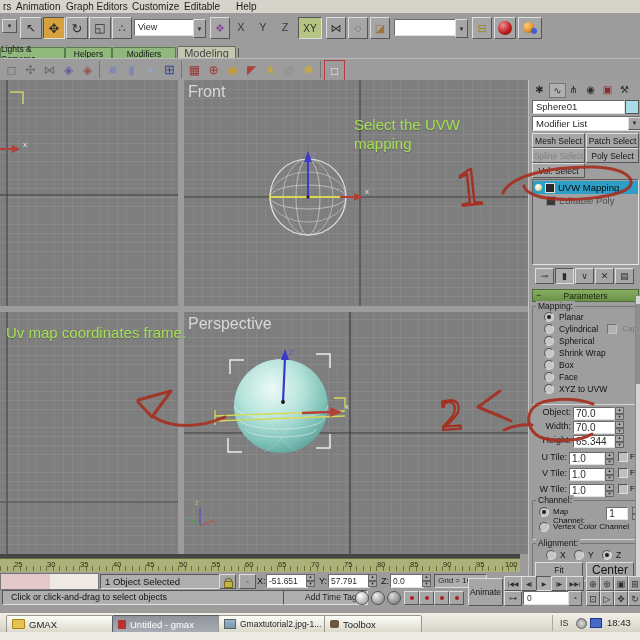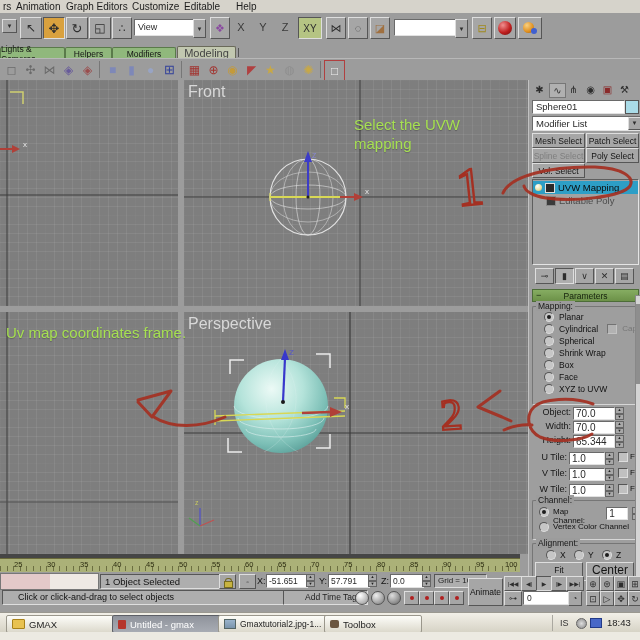--- a/index.html
+++ b/index.html
@@ -422,21 +422,21 @@
       <i>▼</i>
     </span>
   <span class="abs" style="left:381px;top:576px;font-size:9px">Z:</span>
   <div class="abs field" style="left:390px;top:574px;width:30px;height:12px;font-size:8.5px;line-height:12px;padding-left:2px">0.0</div>
   <span class="abs spin" style="left:422px;top:574px">
       <i>▲</i>
       <i>▼</i>
     </span>
   <div class="abs sunken" style="left:434px;top:574px;width:48px;height:12px;font-size:8px;line-height:12px;padding-left:3px;color:#222">Grid = 10.0</div>
 
-  <div class="abs sunken" style="left:2px;top:590px;width:278px;height:13px;font-size:9px;line-height:13px;padding-left:15px;color:#111"><span>Click or click-and-drag to select objects</span></div>
+  <div class="abs sunken" style="left:2px;top:590px;width:278px;height:13px;font-size:9px;line-height:13px;padding-left:8px;color:#111"><span>Click or click-and-drag to select objects</span></div>
   <div class="abs sunken" style="left:283px;top:590px;width:62px;height:13px;font-size:8.5px;line-height:13px;padding-left:21px;color:#222">Add Time Tag</div>
   <span class="abs" style="left:355px;top:591px;width:12px;height:12px;border-radius:50%;background:radial-gradient(circle at 35% 30%,#fff,#909090);border:1px solid #555"></span>
   <span class="abs" style="left:371px;top:591px;width:12px;height:12px;border-radius:50%;background:radial-gradient(circle at 35% 30%,#eee,#777);border:1px solid #555"></span>
   <span class="abs" style="left:387px;top:591px;width:12px;height:12px;border-radius:50%;background:radial-gradient(circle at 35% 30%,#ddd,#666);border:1px solid #555"></span>
   <div class="abs raised icon" style="left:404px;top:591px;width:13px;height:12px">
       <span style="width:4px;height:4px;border-radius:50%;background:#b02020"></span>
     </div>
   <div class="abs raised icon" style="left:419px;top:591px;width:13px;height:12px">
       <span style="width:4px;height:4px;border-radius:50%;background:#b02020"></span>
     </div>

